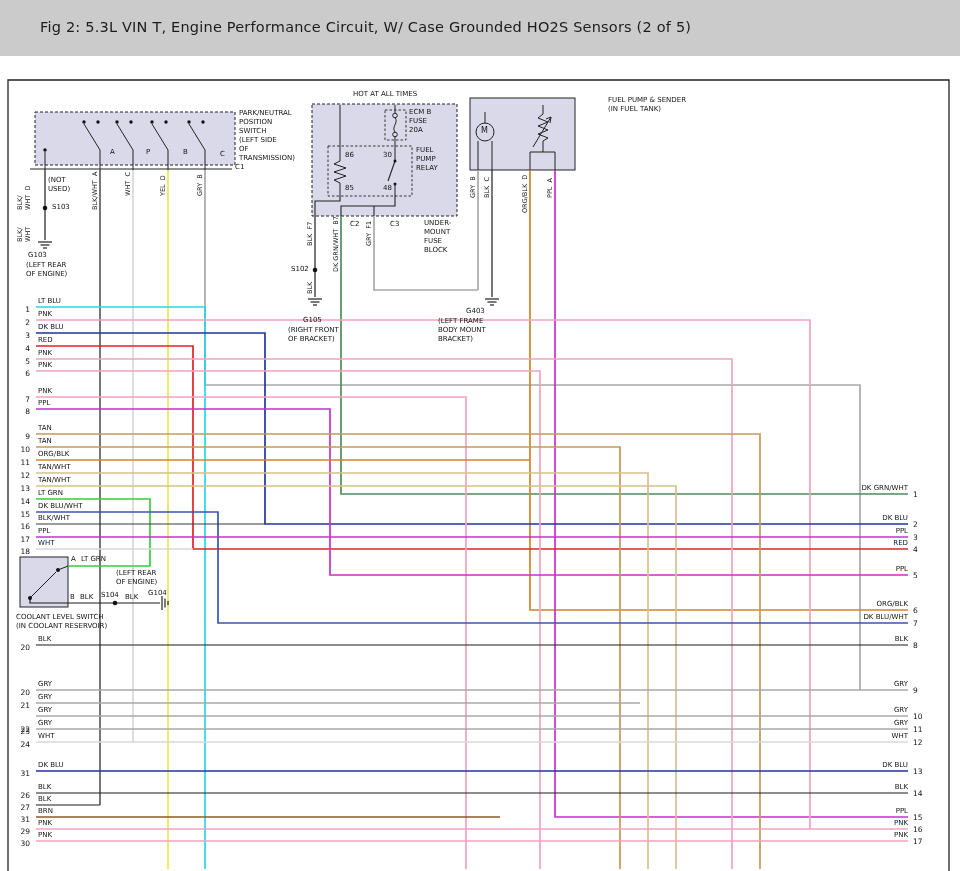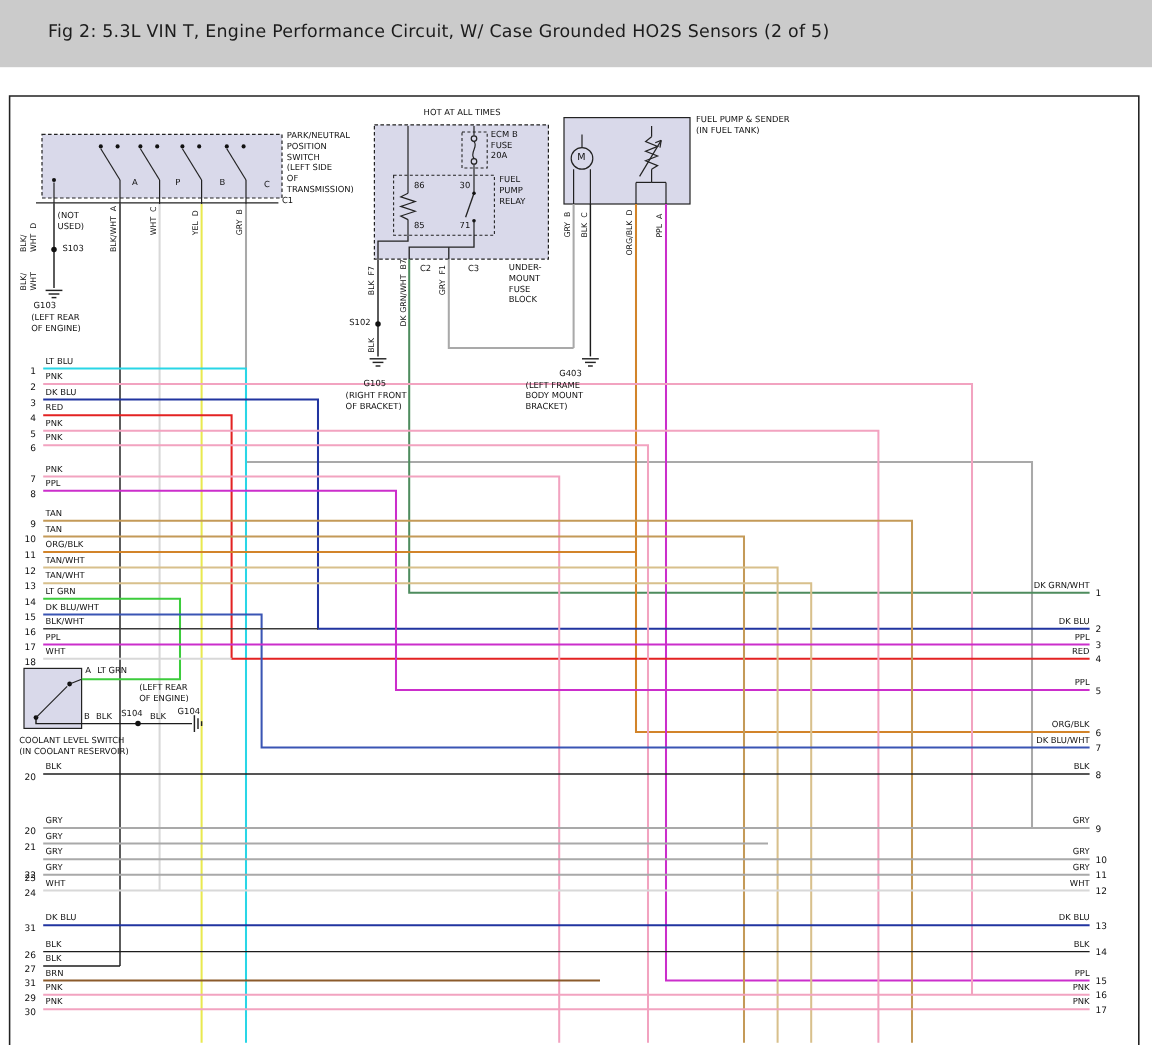--- a/index.html
+++ b/index.html
@@ -178,39 +178,39 @@
 
     <div class="lbl" style="left:409px;top:108px">ECM B
 FUSE
 20A</div>
     <div class="lbl" style="left:416px;top:146px">FUEL
 PUMP
 RELAY</div>
     <div class="lbl" style="left:345px;top:151px">86</div>
     <div class="lbl" style="left:383px;top:151px">30</div>
     <div class="lbl" style="left:345px;top:184px">85</div>
-    <div class="lbl" style="left:383px;top:184px">71</div>
+    <div class="lbl" style="left:383px;top:184px">48</div>
     <div class="lbl" style="left:424px;top:219px">UNDER-
 MOUNT
 FUSE
 BLOCK</div>
 
     <div class="vlbl" style="left:306px;top:246px">BLK  F7</div>
     <div class="vlbl" style="left:332px;top:272px">DK GRN/WHT  B7</div>
     <div class="vlbl" style="left:365px;top:246px">GRY  F1</div>
     <div class="lbl" style="left:350px;top:220px">C2</div>
     <div class="lbl" style="left:390px;top:220px">C3</div>
 
     <div class="lbl" style="left:291px;top:265px">S102</div>
     <div class="vlbl" style="left:306px;top:294px">BLK</div>
     <div class="lbl" style="left:303px;top:316px">G105</div>
     <div class="lbl" style="left:288px;top:326px">(RIGHT FRONT
 OF BRACKET)</div>
 
-    <div class="lbl" style="left:580px;top:96px">FUEL PUMP &amp; SENDER
+    <div class="lbl" style="left:608px;top:96px">FUEL PUMP &amp; SENDER
 (IN FUEL TANK)</div>
     <div class="mlabel" style="left:481px;top:126px">M</div>
     <div class="vlbl" style="left:469px;top:198px">GRY  B</div>
     <div class="vlbl" style="left:483px;top:198px">BLK  C</div>
     <div class="vlbl" style="left:521px;top:213px">ORG/BLK  D</div>
     <div class="vlbl" style="left:546px;top:198px">PPL  A</div>
     <div class="lbl" style="left:466px;top:307px">G403</div>
     <div class="lbl" style="left:438px;top:317px">(LEFT FRAME
 BODY MOUNT
 BRACKET)</div>

